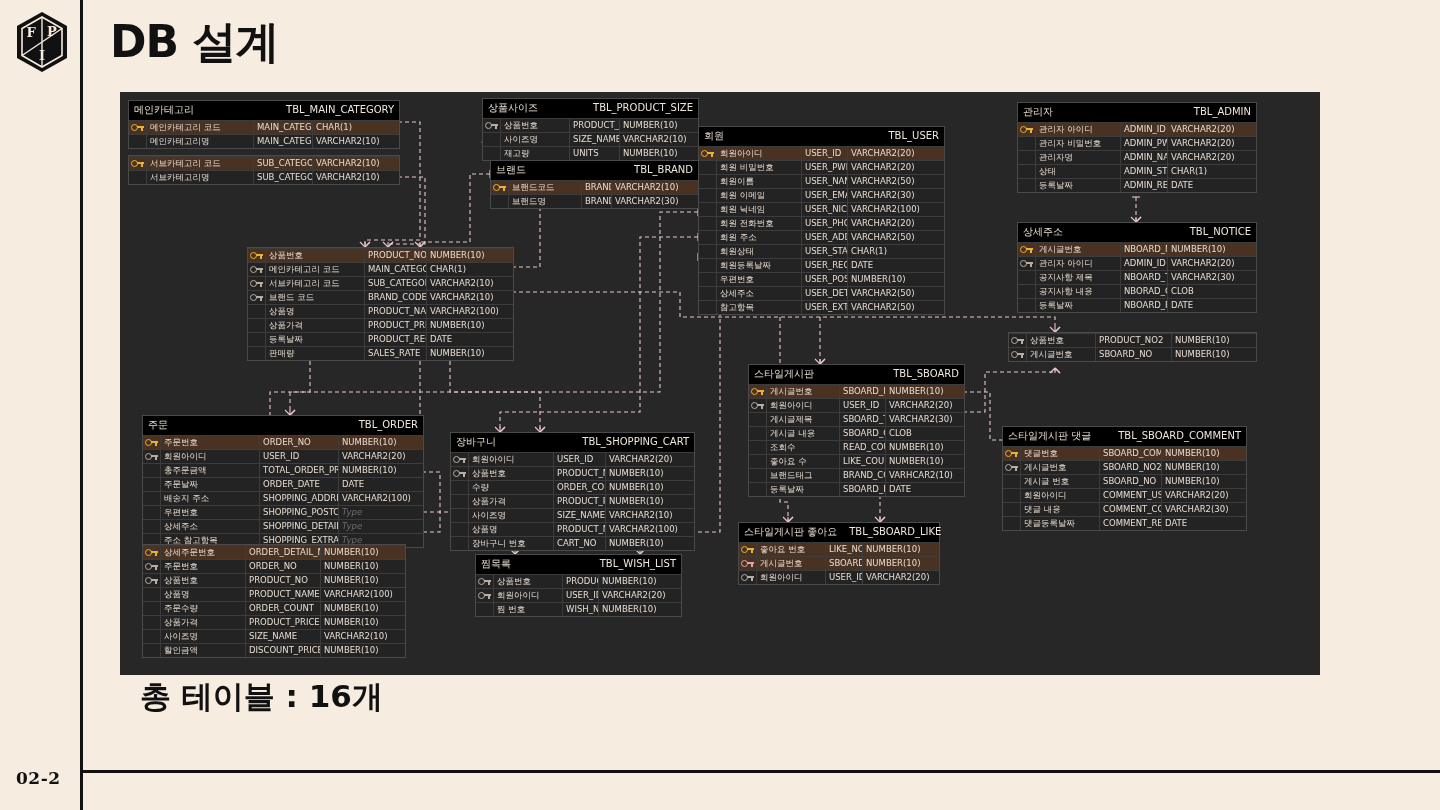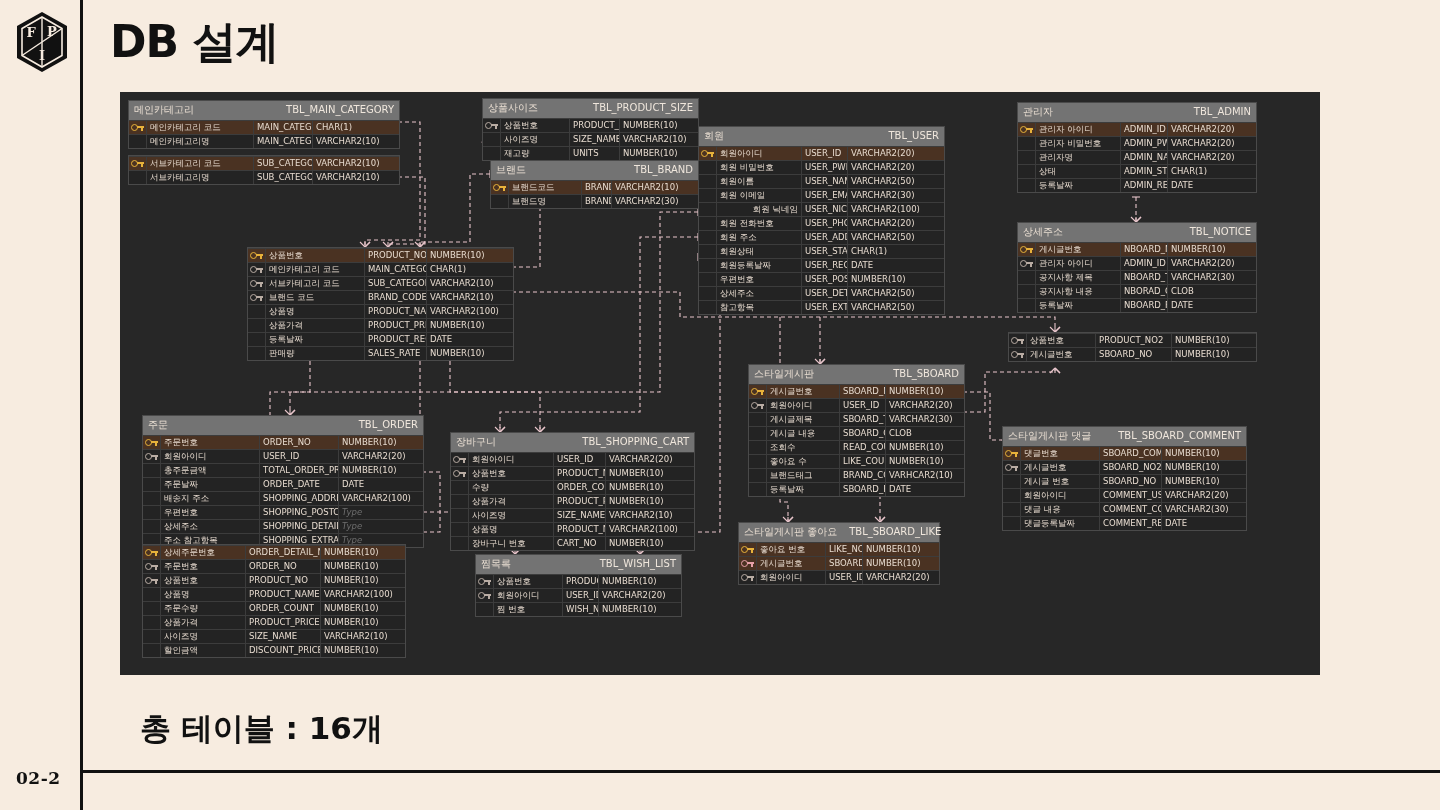--- a/index.html
+++ b/index.html
@@ -11,31 +11,31 @@
   }
   
   #slide{position:absolute;inset:0;}
   .vrule{position:absolute;left:80px;top:0;width:3px;height:810px;background:#111;}
   .hrule{position:absolute;left:80px;top:770px;width:1360px;height:3px;background:#111;}
   .pagenum{position:absolute;left:16px;top:768px;font-weight:bold;font-size:17px;color:#111;
            font-family:"DejaVu Serif","Liberation Serif",serif;letter-spacing:.5px;}
   .logo{position:absolute;left:14px;top:10px;width:56px;height:64px;}
   .title{position:absolute;left:110px;top:20px;font-size:44px;font-weight:bold;color:#111;
          letter-spacing:-1px;line-height:1;}
-  .footline{position:absolute;left:140px;top:708px;font-size:31px;font-weight:bold;color:#111;
+  .footline{position:absolute;left:140px;top:676px;font-size:31px;font-weight:bold;color:#111;
             letter-spacing:0px;}
 
   
   #erd{position:absolute;left:120px;top:92px;width:1200px;height:583px;
        background:#272727;overflow:hidden;}
   #erd svg.links{position:absolute;left:0;top:0;width:1200px;height:583px;pointer-events:none;}
 
   .tbl{position:absolute;background:#1e1e1e;border:1px solid #4a4a4a;}
   .tbl .thead{display:flex;justify-content:space-between;align-items:baseline;
-      padding:2px 5px 3px 5px;color:#efe6dc;background:#737373;}
+      padding:2px 5px 3px 5px;color:#efe6dc;background:#000000;}
   .tbl .tname-ko{font-size:10px;color:#e9ded2;white-space:nowrap;}
   .tbl .tname-en{font-size:10px;color:#efe6dc;white-space:nowrap;padding-left:12px;
                  font-family:"DejaVu Sans","Liberation Sans",sans-serif;}
   .tbl .rows{display:flex;flex-direction:column;}
   .row{display:flex;align-items:stretch;height:13px;line-height:13px;
        border-top:1px solid #3c3c3c;background:#232323;}
   .row.pk{background:#4a3222;}
   .c-key{width:17px;flex:0 0 17px;border-right:1px solid #3c3c3c;position:relative;}
   .c-ko{flex:0 0 auto;border-right:1px solid #3c3c3c;padding:0 3px;
         font-size:8.5px;color:#e8dcd0;white-space:nowrap;overflow:hidden;}
@@ -363,21 +363,21 @@
               <div class="c-ty" style="flex: 0 0 90px;">VARCHAR2(50)</div>
             </div>
             <div class="row">
               <div class="c-key"></div>
               <div class="c-ko" style="width: 78px; flex: 0 0 78px;">회원 이메일</div>
               <div class="c-en">USER_EMAIL</div>
               <div class="c-ty" style="flex: 0 0 90px;">VARCHAR2(30)</div>
             </div>
             <div class="row">
               <div class="c-key"></div>
-              <div class="c-ko" style="width: 78px; flex: 0 0 78px; text-align: right;">회원 닉네임</div>
+              <div class="c-ko" style="width: 78px; flex: 0 0 78px;">회원 닉네임</div>
               <div class="c-en">USER_NICKNAME</div>
               <div class="c-ty" style="flex: 0 0 90px;">VARCHAR2(100)</div>
             </div>
             <div class="row">
               <div class="c-key"></div>
               <div class="c-ko" style="width: 78px; flex: 0 0 78px;">회원 전화번호</div>
               <div class="c-en">USER_PHONE_NO</div>
               <div class="c-ty" style="flex: 0 0 90px;">VARCHAR2(20)</div>
             </div>
             <div class="row">

